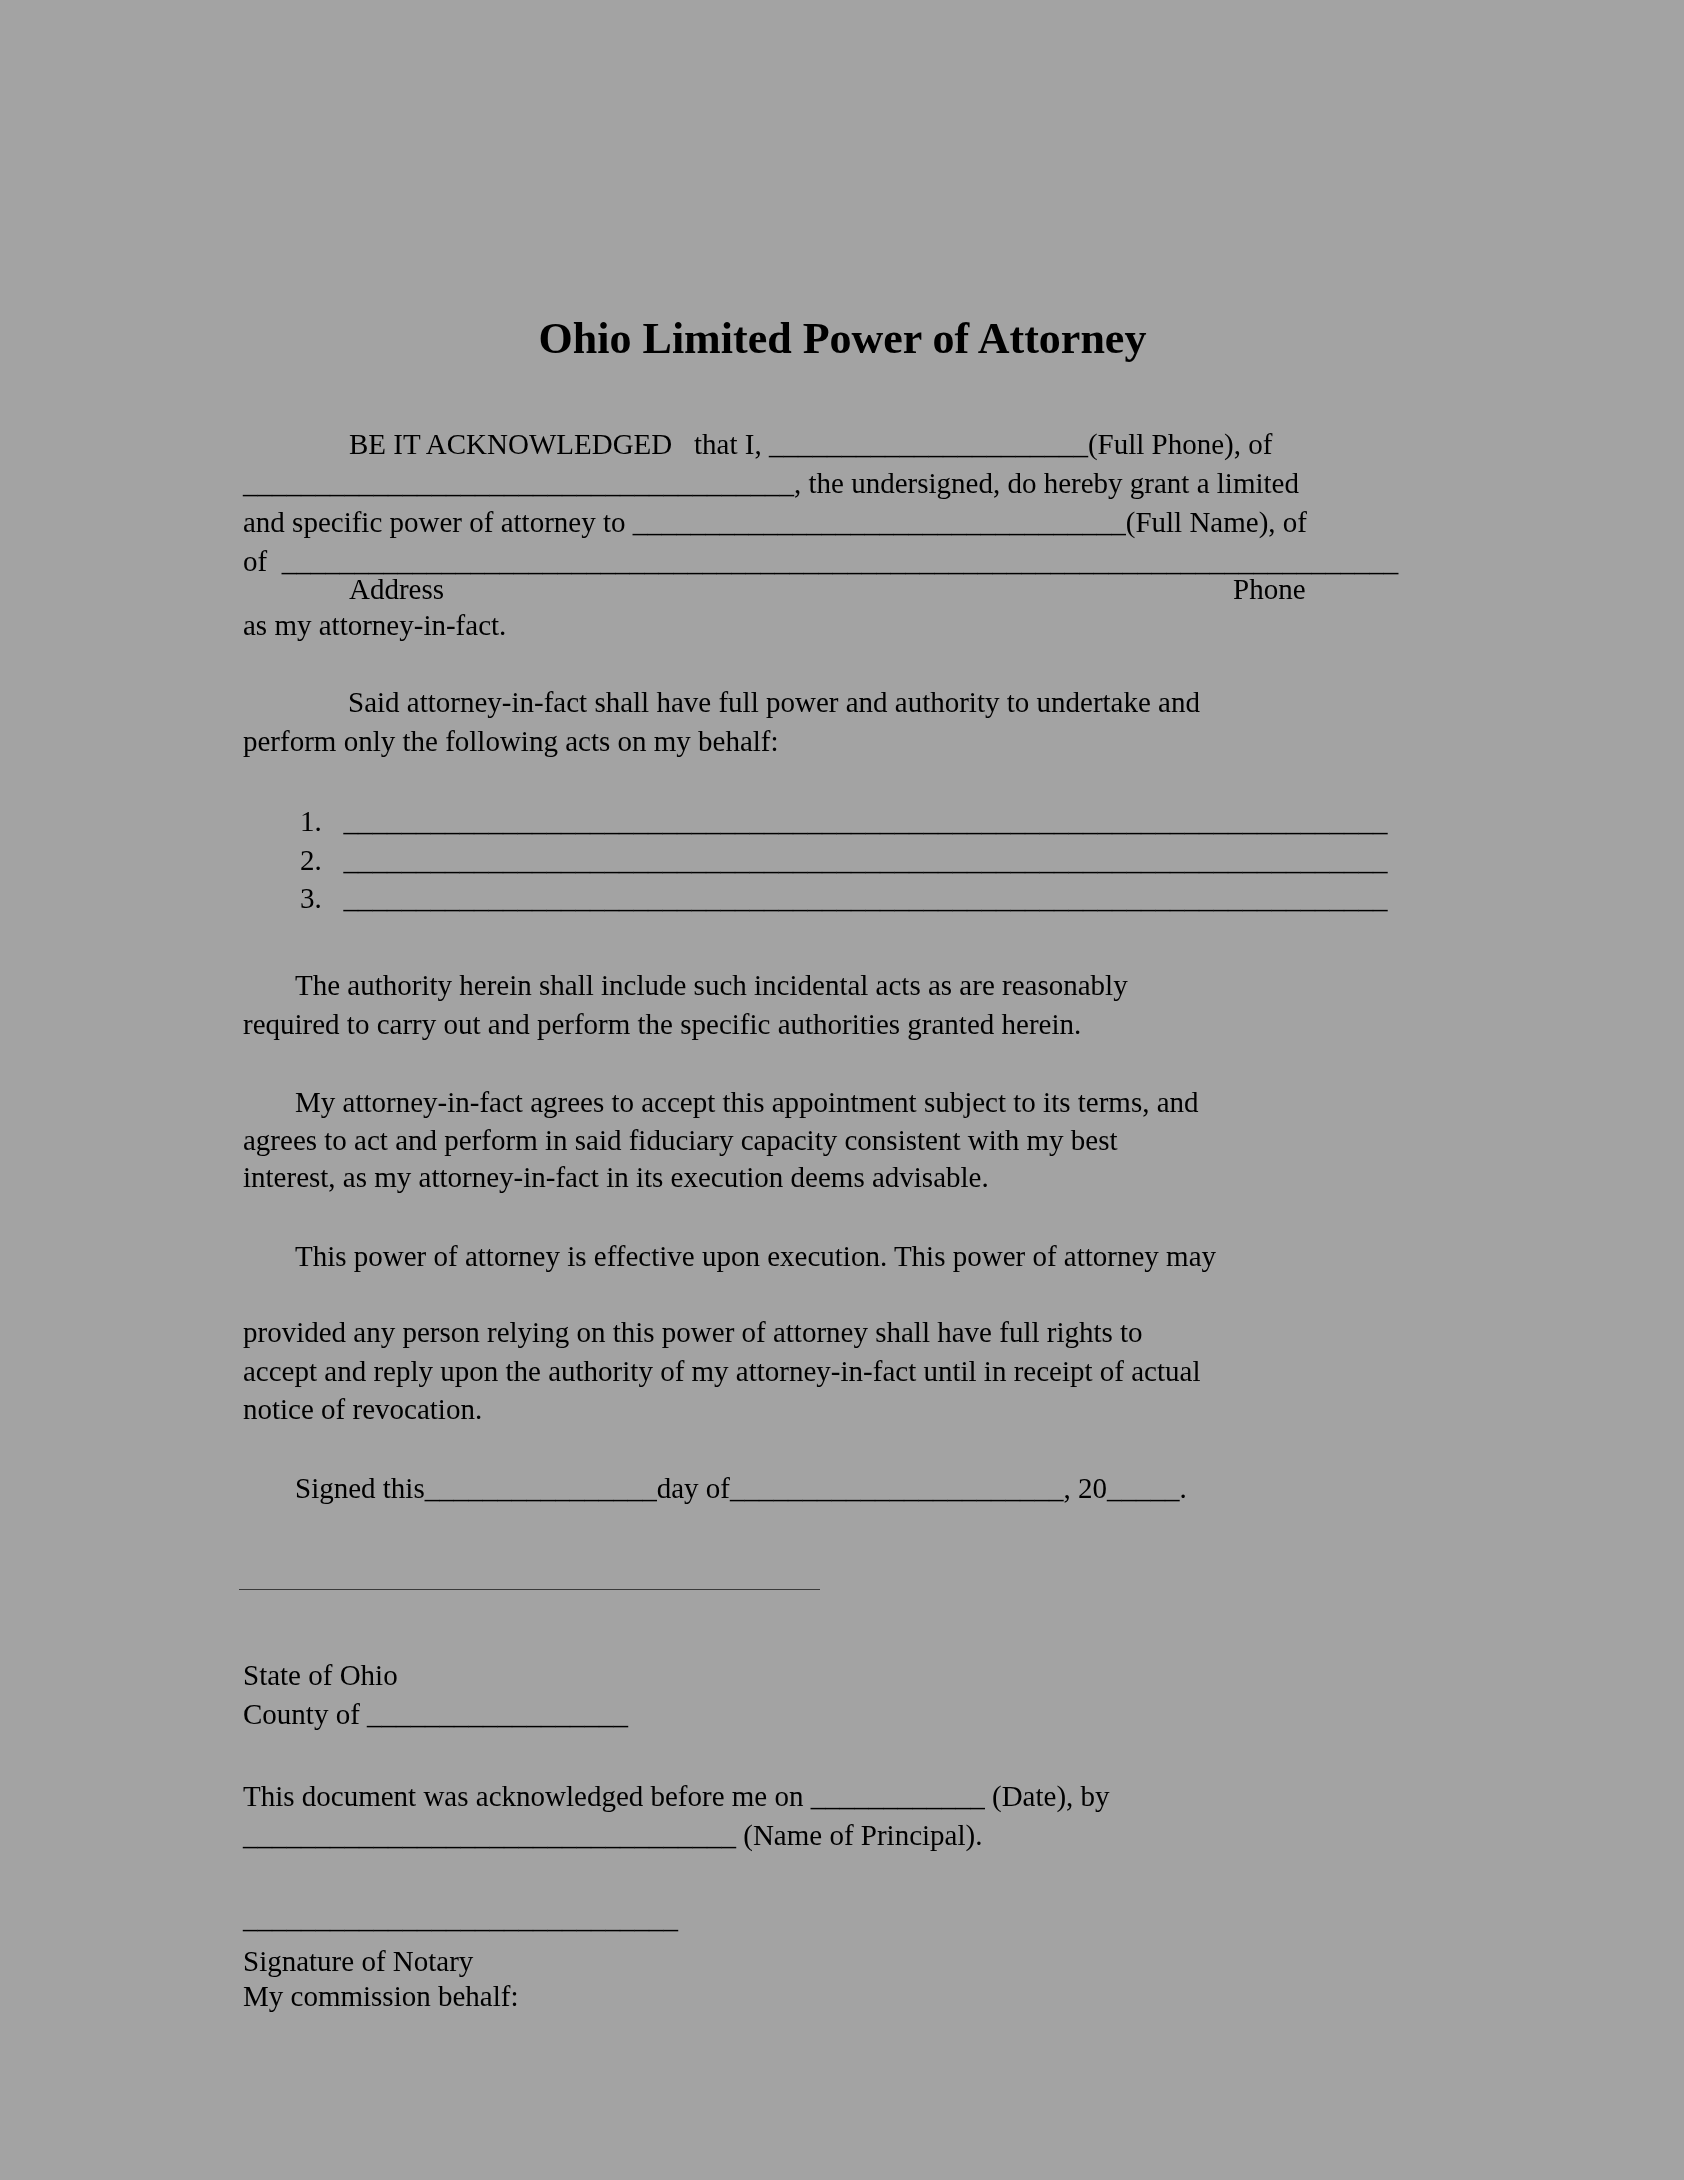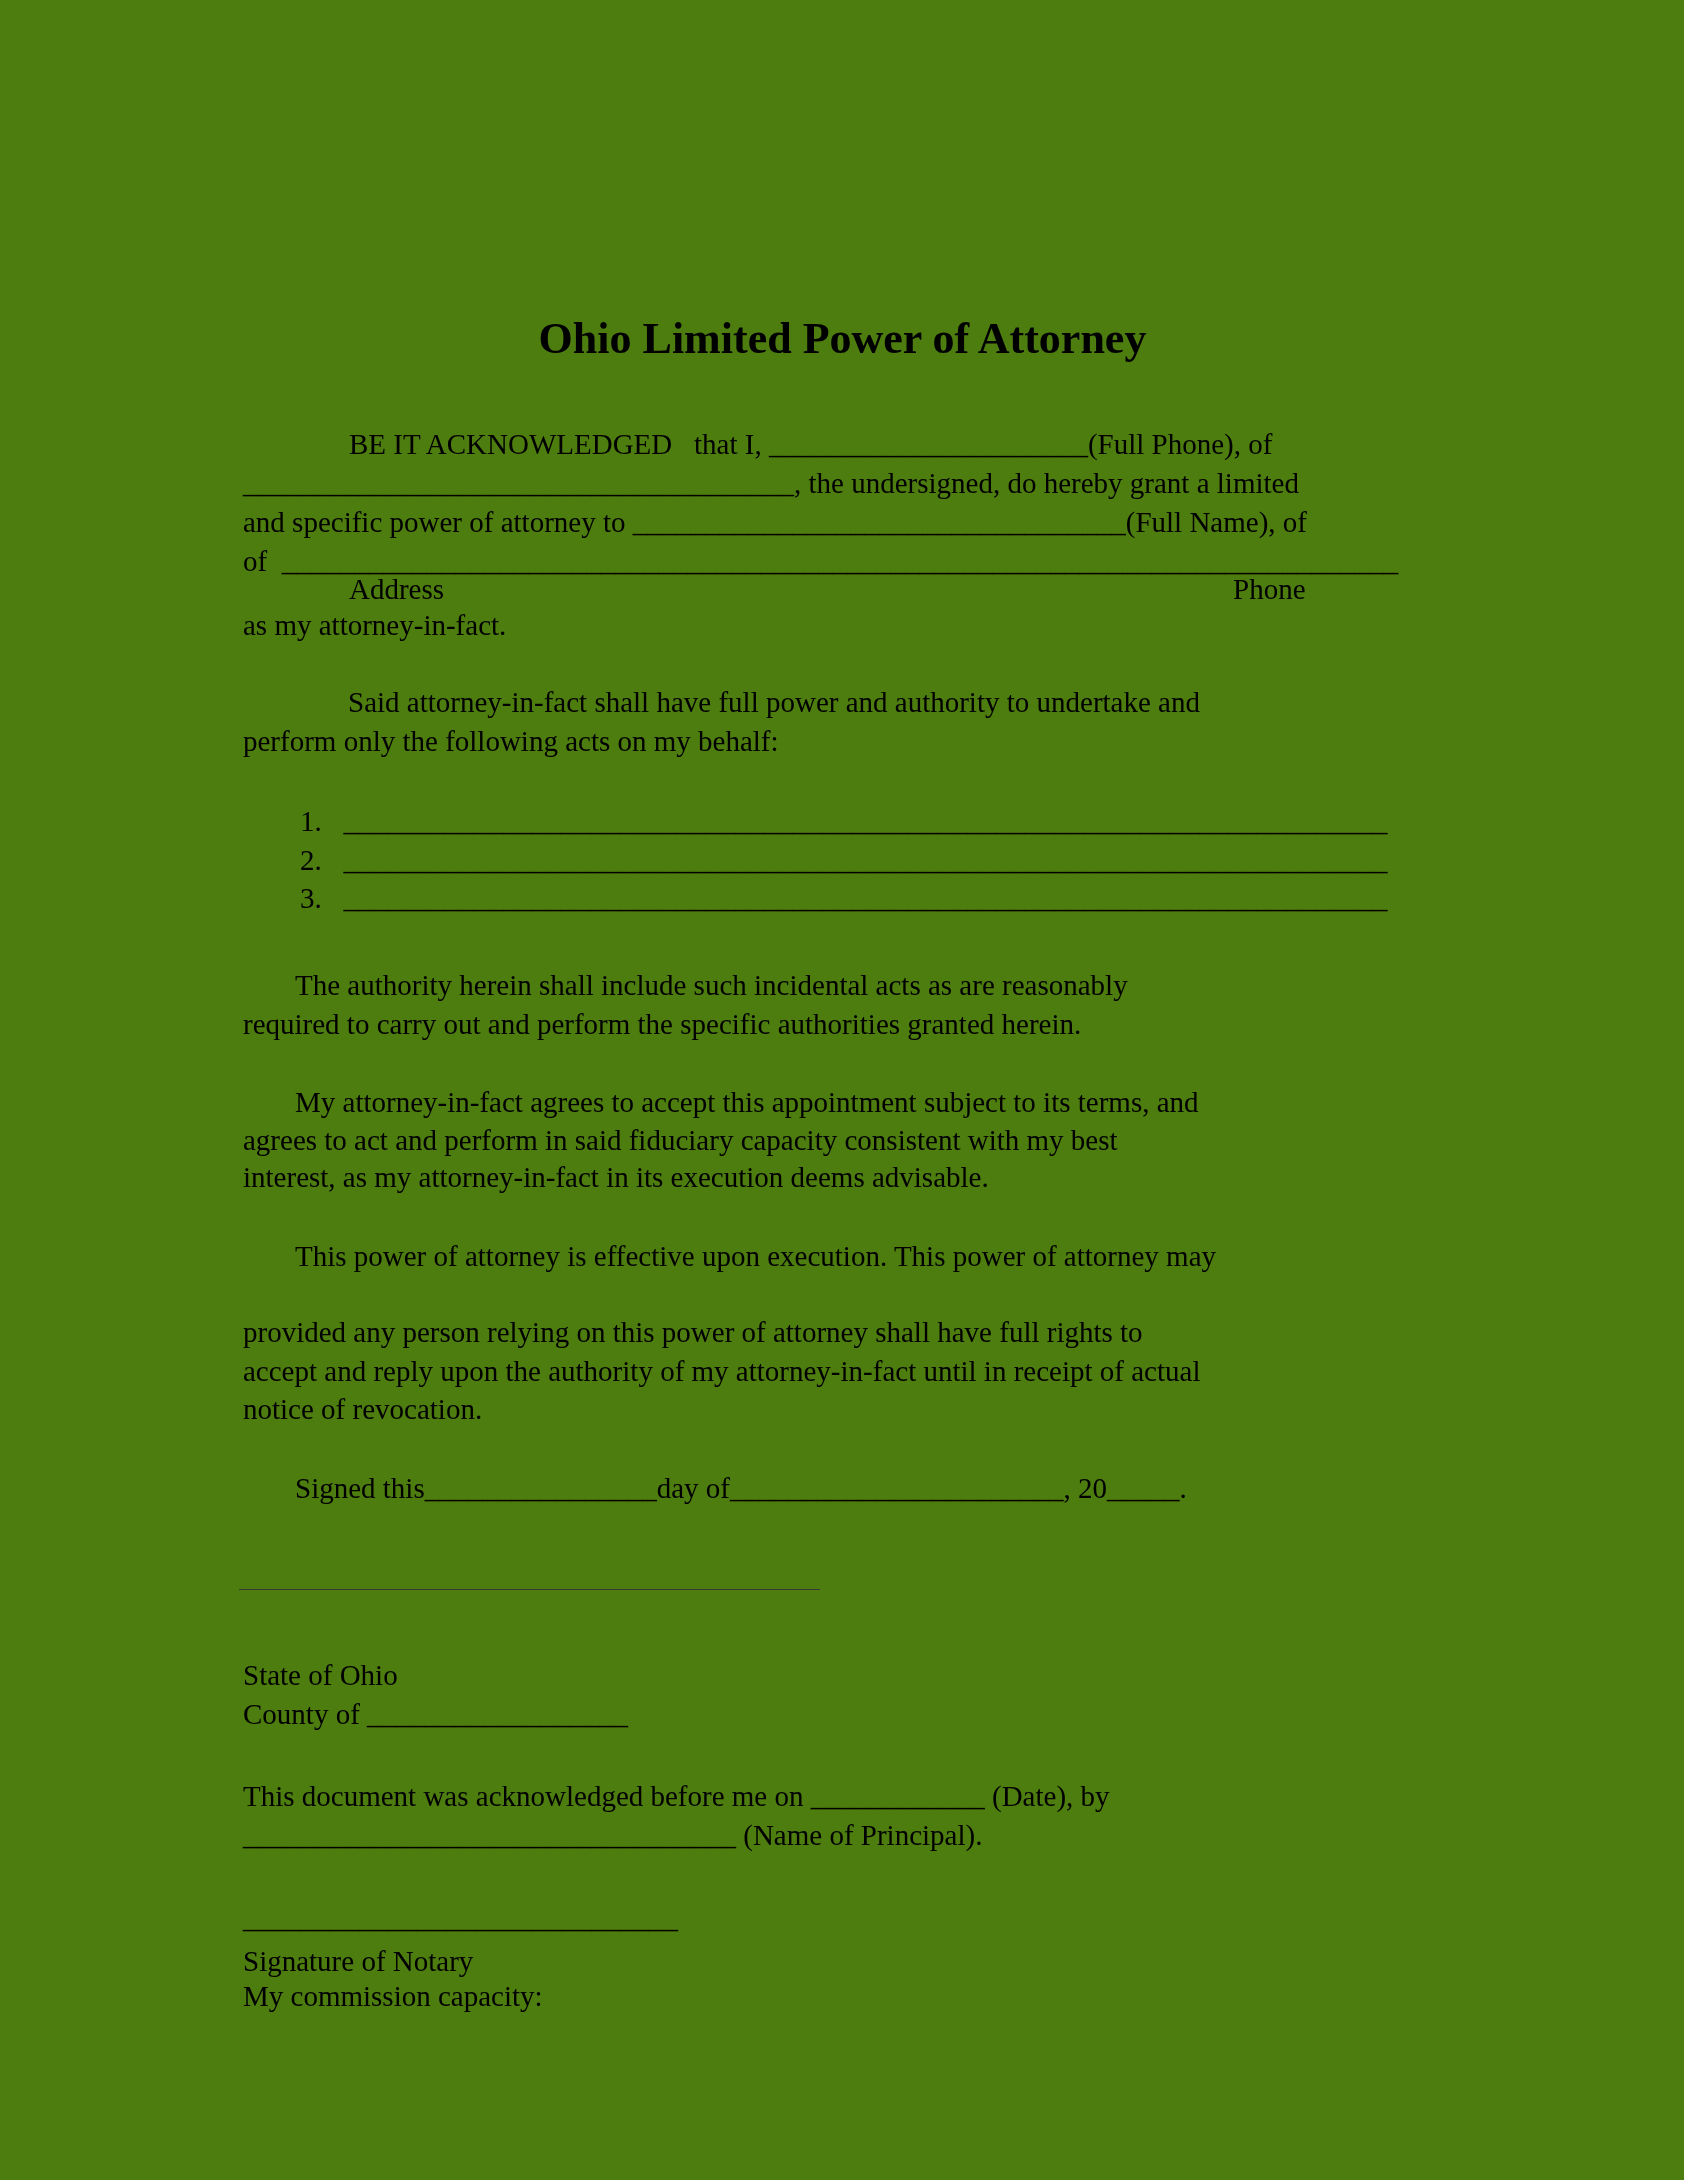--- a/index.html
+++ b/index.html
@@ -4,21 +4,21 @@
 <style>
   html, body {
     margin: 0;
     padding: 0;
     background: #ffffff;
   }
   .page {
     position: relative;
     width: 1685px;
     height: 2181px;
-    background: #4d7c0f;
+    background: #a3a3a3;
     color: #000000;
     font-family: "Liberation Serif", "DejaVu Serif", serif;
     overflow: hidden;
   }
   .title {
     position: absolute;
     top: 313px;
     left: 0;
     width: 1685px;
     margin: 0;
@@ -78,16 +78,16 @@
   <div class="ln" style="left:295px; top:1469px">Signed this________________day of_______________________, 20_____.</div>
 
   <hr class="rule" style="left:239px; top:1582px; width:581px; border-top-width:1.7px; border-top-color:#3a3a3a">
 
   <div class="ln" style="left:243px; top:1656px">State of Ohio</div>
   <div class="ln" style="left:243px; top:1695px">County of __________________</div>
   <div class="ln" style="left:243px; top:1777px">This document was acknowledged before me on ____________ (Date), by</div>
   <div class="ln" style="left:243px; top:1816px">__________________________________ (Name of Principal).</div>
   <div class="ln" style="left:243px; top:1899px">______________________________</div>
   <div class="ln" style="left:243px; top:1942px">Signature of Notary</div>
-  <div class="ln" style="left:243px; top:1977px">My commission capacity:</div>
+  <div class="ln" style="left:243px; top:1977px">My commission behalf:</div>
 
 </div>
 
 
 </body></html>

